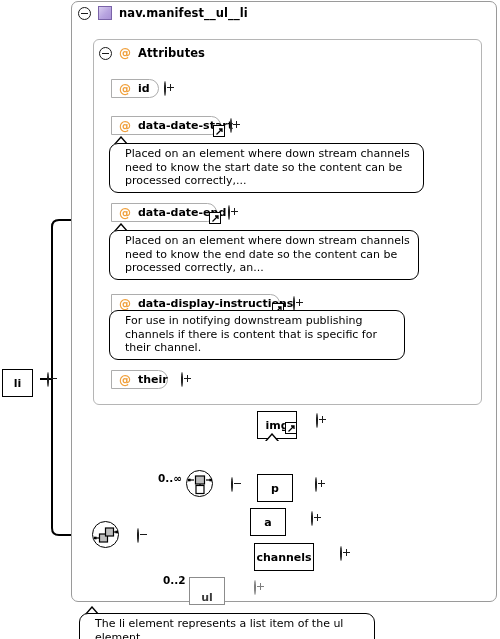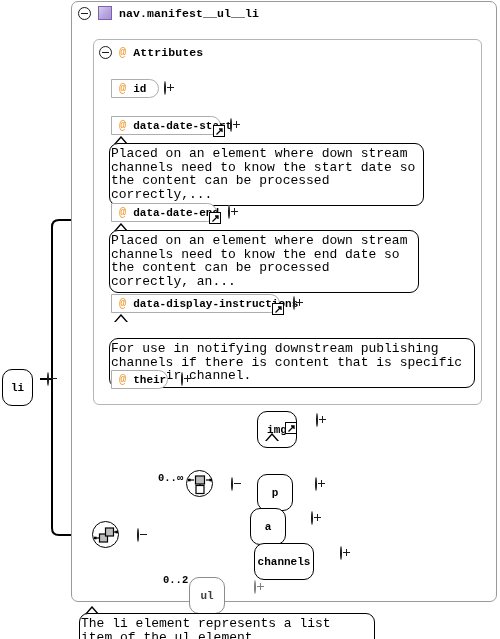--- a/index.html
+++ b/index.html
@@ -12,21 +12,21 @@
     height: 639px;
     position: relative;
     font-family: "DejaVu Sans", "Liberation Sans", sans-serif;
     font-size: 11px;
     color: #000000;
     overflow: hidden;
   }
   #stage {
     position: absolute;
     left: 0; top: 0;
-    width: 500px; height: 639px; font-family: Liberation Mono, monospace;
+    width: 500px; height: 639px;
   }
   
   .abs { position: absolute; }
 
   
   .outer-box {
     position: absolute;
     left: 71px; top: 1px;
     width: 426px; height: 601px;
     border: 1px solid #9a9a9a;
@@ -113,37 +113,38 @@
     gap: 7px;
     white-space: nowrap;
     font-size: 11px;
     font-weight: bold;
   }
   .attr-pill .at-sign { font-weight: bold; }
 
   
   .elem-pill {
     position: absolute;
-    height: 37px;
+    height: 28px;
     border: 1.6px solid #000000;
-    border-radius: 10px;
+    border-radius: 0;
     background: #ffffff;
     box-sizing: border-box;
     display: flex;
     align-items: center;
     justify-content: center;
     padding: 0 11px;
     white-space: nowrap;
     font-size: 11px;
     font-weight: bold;
   }
   .elem-pill.gray {
     border-color: #8c8c8c;
     color: #3c3c3c;
     border-width: 1px;
+    align-items: flex-end;
   }
 
   
   .doc-badge {
     position: absolute;
     width: 12px; height: 12px;
     border: 1.4px solid #000;
     background: #ffffff;
     box-sizing: border-box;
     display: flex;
@@ -152,22 +153,22 @@
   }
   .doc-badge svg { display: block; }
 
   
   .bubble {
     position: absolute;
     border: 1.4px solid #000000;
     border-radius: 9px;
     background: #ffffff;
     box-sizing: border-box;
-    padding: 3px 7px 4px 1px;
-    font-size: 13px;
+    padding: 3px 7px 4px 15px;
+    font-size: 11px;
     line-height: 13.5px;
     color: #000000;
   }
   .bubble-tail {
     position: absolute;
     width: 16px; height: 8px;
     overflow: hidden;
   }
   .bubble-tail svg { display: block; }
 
@@ -313,21 +314,21 @@
     <svg width="9" height="9" viewBox="0 0 9 9">
         <path d="M1.5 7.5 L7 2 M4 2 H7 V5" stroke="#000" stroke-width="1.3" fill="none"></path>
       </svg>
   </div>
   <span class="toggle plus abs" style="left:287px; top:297px;"></span>
   <div class="bubble-tail" style="left:114px; top:314px;">
     <svg width="16" height="9" viewBox="0 0 16 9">
         <path d="M0 9 L7 1 L14 9" stroke="#000" stroke-width="1.4" fill="#fff"></path>
       </svg>
   </div>
-  <div class="bubble" style="left:109px; top:338px; width:366px;border-radius:9px;">
+  <div class="bubble" style="left:109px; top:310px; width:296px;border-radius:9px;">
     <span>For use in notifying downstream publishing channels if there is content that is specific for their channel.</span>
   </div>
 
   
   <div class="attr-pill" style="left:111px; top:370px; width:57px;">
     <span class="at-sign">@</span>
     <span>their</span>
   </div>
   <span class="toggle plus abs" style="left:173px; top:373px;"></span>
 

